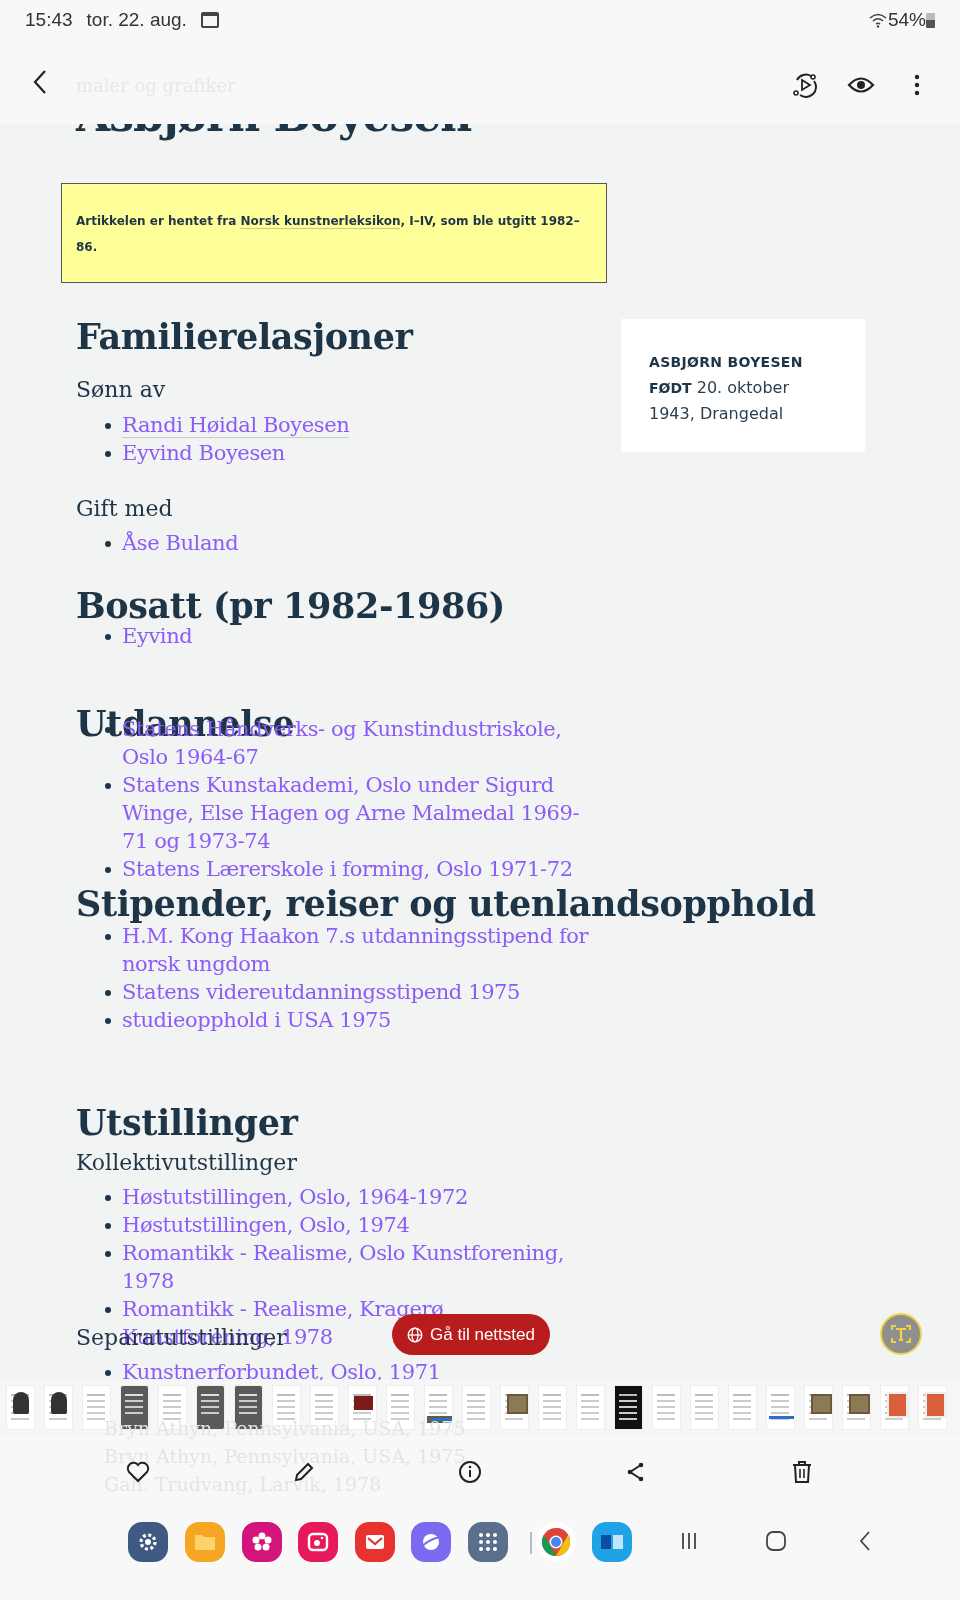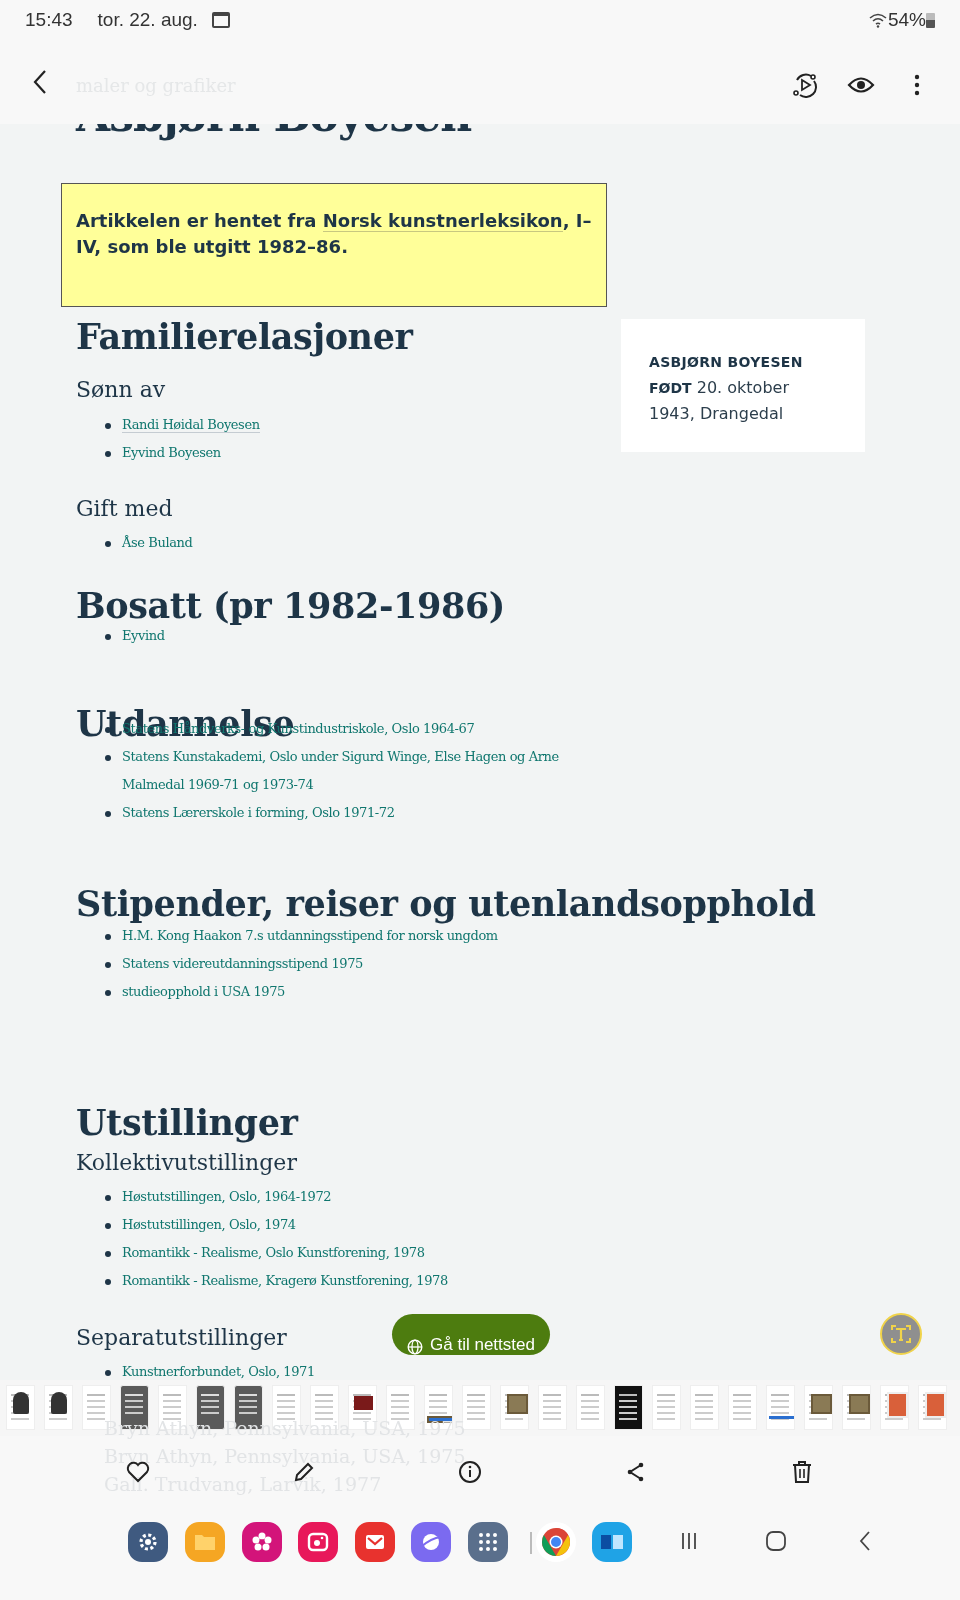--- a/index.html
+++ b/index.html
@@ -10,21 +10,21 @@
     font-family: "DejaVu Serif", serif;
     color: #1e3547;
   }
   
   .statusbar {
     position: absolute; left: 0; top: 0; width: 960px; height: 40px;
     background: #f8f8f8; display: flex; align-items: center;
     padding: 0 25px; font-family: "Liberation Sans", sans-serif;
     font-size: 19px; color: #333;
   }
-  .statusbar .time { margin-right: 25px; }
+  .statusbar .time { margin-right: 14px; }
   .statusbar .date { margin-right: 14px; }
   .statusbar .cal-icon {
     width: 18px; height: 16px; border: 2px solid #444; border-top-width: 4px;
     border-radius: 2px; display: inline-block;
   }
   .statusbar .right { margin-left: auto; display: flex; align-items: center; }
   .wifi-icon { width: 20px; height: 16px; position: relative; }
   .battery-icon { width: 9px; height: 15px; background: linear-gradient(#bbb 45%, #555 45%); border-radius: 1px; }
 
   
@@ -43,23 +43,23 @@
   .header-icons { position: absolute; right: 28px; top: 30px; display: flex; gap: 26px; align-items: center; }
   .header-icons .hicon { width: 30px; height: 30px; display: flex; align-items: center; justify-content: center; }
   .title-clip { position: absolute; left: 0; top: 124px; width: 960px; height: 24px; overflow: hidden; z-index: 4;}
   .title-clip span {
     position: absolute; left: 76px; top: -34px; font-size: 44px; font-weight: bold;
     font-family: "DejaVu Serif", serif; color: #1e3547; letter-spacing: -1px;
   }
 
   
   .notice {
-    position: absolute; left: 61px; top: 183px; width: 546px; height: 124px;
+    position: absolute; left: 61px; top: 183px; width: 546px; height: 100px;
     background: #ffff99; border: 1px solid #555;
-    font-family: "DejaVu Sans", sans-serif; font-size: 18px; font-weight: bold;
+    font-family: "DejaVu Sans", sans-serif; font-size: 12px; font-weight: bold;
     color: #1e3547; padding: 24px 14px; line-height: 26px;
   }
   .notice .link { border-bottom: 1px solid #c8c880; }
 
   
   .info-card {
     position: absolute; left: 621px; top: 319px; width: 244px; height: 133px;
     background: #ffffff; padding: 30px 28px;
     font-family: "DejaVu Sans", sans-serif; color: #1e3547; font-size: 16px; line-height: 26px;
   }
@@ -69,35 +69,35 @@
   .h2 {
     position: absolute; left: 76px; font-size: 35px; font-weight: bold;
     font-family: "DejaVu Serif", serif; color: #1e3547; letter-spacing: -0.4px; white-space: nowrap;
   }
   .h3 {
     position: absolute; left: 76px; font-size: 22px; font-family: "DejaVu Serif", serif;
     color: #1e3547; white-space: nowrap;
   }
   .ul { position: absolute; left: 104px; width: 490px; list-style: none; }
   .ul li {
-    position: relative; padding-left: 18px; font-size: 13px; line-height: 28px;
-    font-family: "DejaVu Serif", serif; color: #0f766e; letter-spacing: -0.4px;
+    position: relative; padding-left: 18px; font-size: 21px; line-height: 28px;
+    font-family: "DejaVu Serif", serif; color: #8b5cf6; letter-spacing: -0.4px;
   }
   .ul li::before {
     content: ""; position: absolute; left: 1px; top: 12px; width: 6px; height: 6px;
     border-radius: 50%; background: #1e3547;
   }
   .ul li .u { border-bottom: 1px solid #c5ccd2; }
 
   
   .goto-btn {
     position: absolute; left: 392px; top: 1314px; width: 158px; height: 41px;
-    background: #4d7c0f; border-radius: 21px; color: #fff;
+    background: #b91c1c; border-radius: 21px; color: #fff;
     font-family: "Liberation Sans", sans-serif; font-size: 17px;
-    display: flex; align-items: flex-end; justify-content: center; gap: 7px; z-index: 6;
+    display: flex; align-items: center; justify-content: center; gap: 7px; z-index: 6;
   }
   .text-scan-btn {
     position: absolute; left: 880px; top: 1313px; width: 42px; height: 42px; border-radius: 50%;
     background: #8f8f8f; border: 2px solid #f0d34a; z-index: 6;
     display: flex; align-items: center; justify-content: center;
   }
 
   
   .thumb-strip {
     position: absolute; left: 0; top: 1380px; width: 960px; height: 56px;
@@ -279,21 +279,21 @@
   <div class="thumb blue"></div>
   <div class="thumb img"></div>
   <div class="thumb img"></div>
   <div class="thumb orange"></div>
   <div class="thumb orange"></div>
 </div>
 
 <div class="faded-area"></div>
 <div class="faded-item" style="top:1417px;">Bryn Athyn, Pennsylvania, USA, 1975</div>
 <div class="faded-item" style="top:1445px;">Bryn Athyn, Pennsylvania, USA, 1975</div>
-<div class="faded-item" style="top:1473px;">Gall. Trudvang, Larvik, 1977</div>
+<div class="faded-item" style="top:1473px;">Gall. Trudvang, Larvik, 1978</div>
 
 <div class="actions">
   <div class="act" style="left:122px;">
     <svg width="24" height="22" viewBox="0 0 24 22">
         <path d="M12 20 L3 11 A5 5 0 0 1 12 4 A5 5 0 0 1 21 11 Z" stroke="#222" stroke-width="2" fill="none"></path>
       </svg>
   </div>
   <div class="act" style="left:288px;">
     <svg width="24" height="24" viewBox="0 0 24 24">
         <path d="M4 20 L5 15 L16 4 L20 8 L9 19 Z" stroke="#222" stroke-width="2" fill="none"></path>

